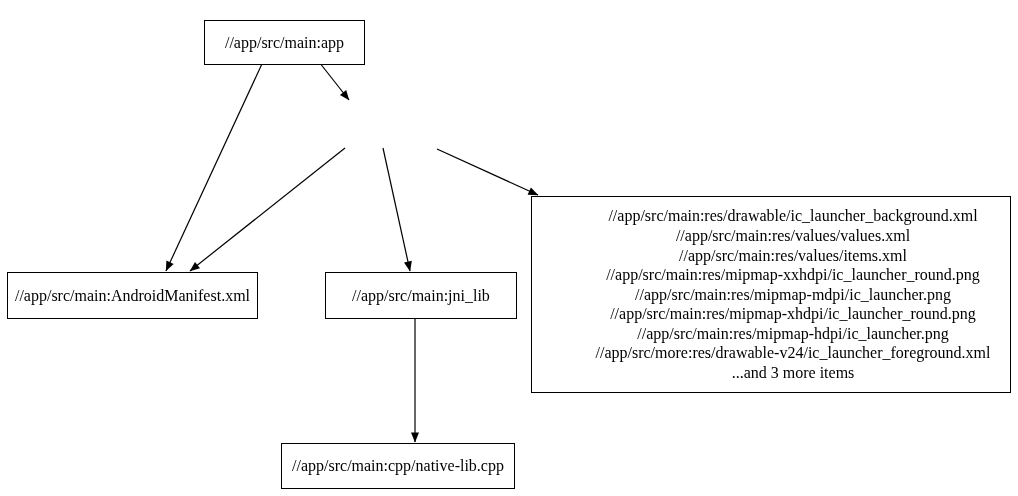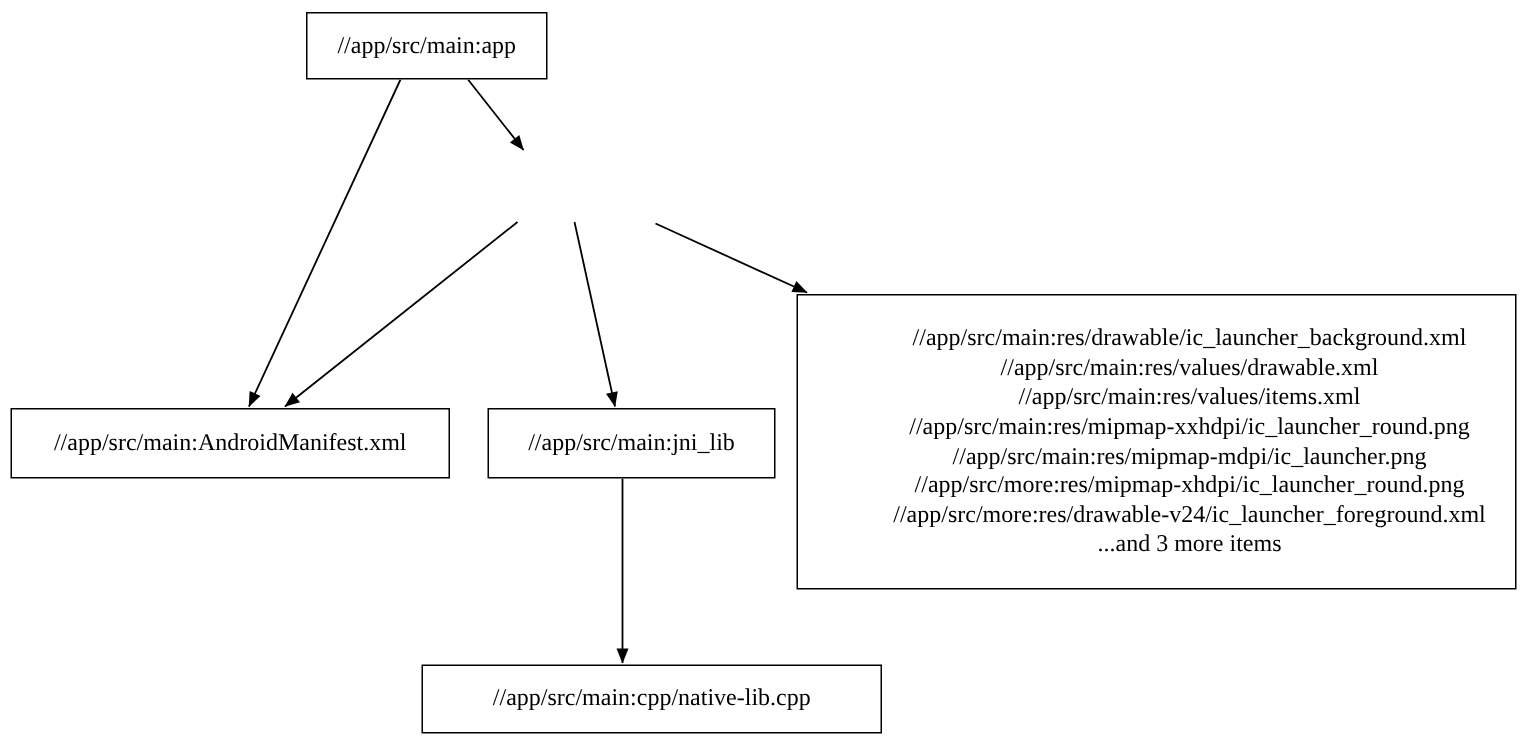--- a/index.html
+++ b/index.html
@@ -51,41 +51,42 @@
       </marker>
     </defs>
     <line x1="312" y1="53" x2="349" y2="100" marker-end="url(#arrow)"></line>
     <line x1="267" y1="53" x2="166" y2="271" marker-end="url(#arrow)"></line>
     <line x1="345" y1="148" x2="190" y2="271" marker-end="url(#arrow)"></line>
     <line x1="383" y1="148" x2="410" y2="271" marker-end="url(#arrow)"></line>
     <line x1="437" y1="149" x2="538" y2="195" marker-end="url(#arrow)"></line>
     <line x1="415" y1="319" x2="415" y2="442" marker-end="url(#arrow)"></line>
   </svg>
 
-  <div class="node" style="left:204px; top:8px; width:161px; height:45px;">
+  <div class="node" style="left:204px; top:20px; width:161px; height:45px;">
     <span>//app/src/main:app</span>
   </div>
 
 
-  <div class="node" style="left:7px; top:272px; width:293px; height:47px;">
+  <div class="node" style="left:7px; top:272px; width:251px; height:47px;">
     <span>//app/src/main:AndroidManifest.xml</span>
   </div>
 
   <div class="node" style="left:325px; top:272px; width:192px; height:47px;">
     <span>//app/src/main:jni_lib</span>
   </div>
 
   <div class="node multiline" style="left:531px; top:196px; width:480px; height:197px;padding-left:44px;">
     <span class="line">//app/src/main:res/drawable/ic_launcher_background.xml</span>
-    <span class="line">//app/src/main:res/values/drawable.xml</span>
+    <span class="line">//app/src/main:res/values/values.xml</span>
     <span class="line">//app/src/main:res/values/items.xml</span>
     <span class="line">//app/src/main:res/mipmap-xxhdpi/ic_launcher_round.png</span>
     <span class="line">//app/src/main:res/mipmap-mdpi/ic_launcher.png</span>
-    <span class="line">//app/src/more:res/mipmap-xhdpi/ic_launcher_round.png</span>
+    <span class="line">//app/src/main:res/mipmap-xhdpi/ic_launcher_round.png</span>
+    <span class="line">//app/src/main:res/mipmap-hdpi/ic_launcher.png</span>
     <span class="line">//app/src/more:res/drawable-v24/ic_launcher_foreground.xml</span>
     <span class="line">...and 3 more items</span>
   </div>
 
-  <div class="node" style="left:281px; top:443px; width:307px; height:46px;">
+  <div class="node" style="left:281px; top:443px; width:234px; height:46px;">
     <span>//app/src/main:cpp/native-lib.cpp</span>
   </div>
 
 </div>
 
 </body></html>

